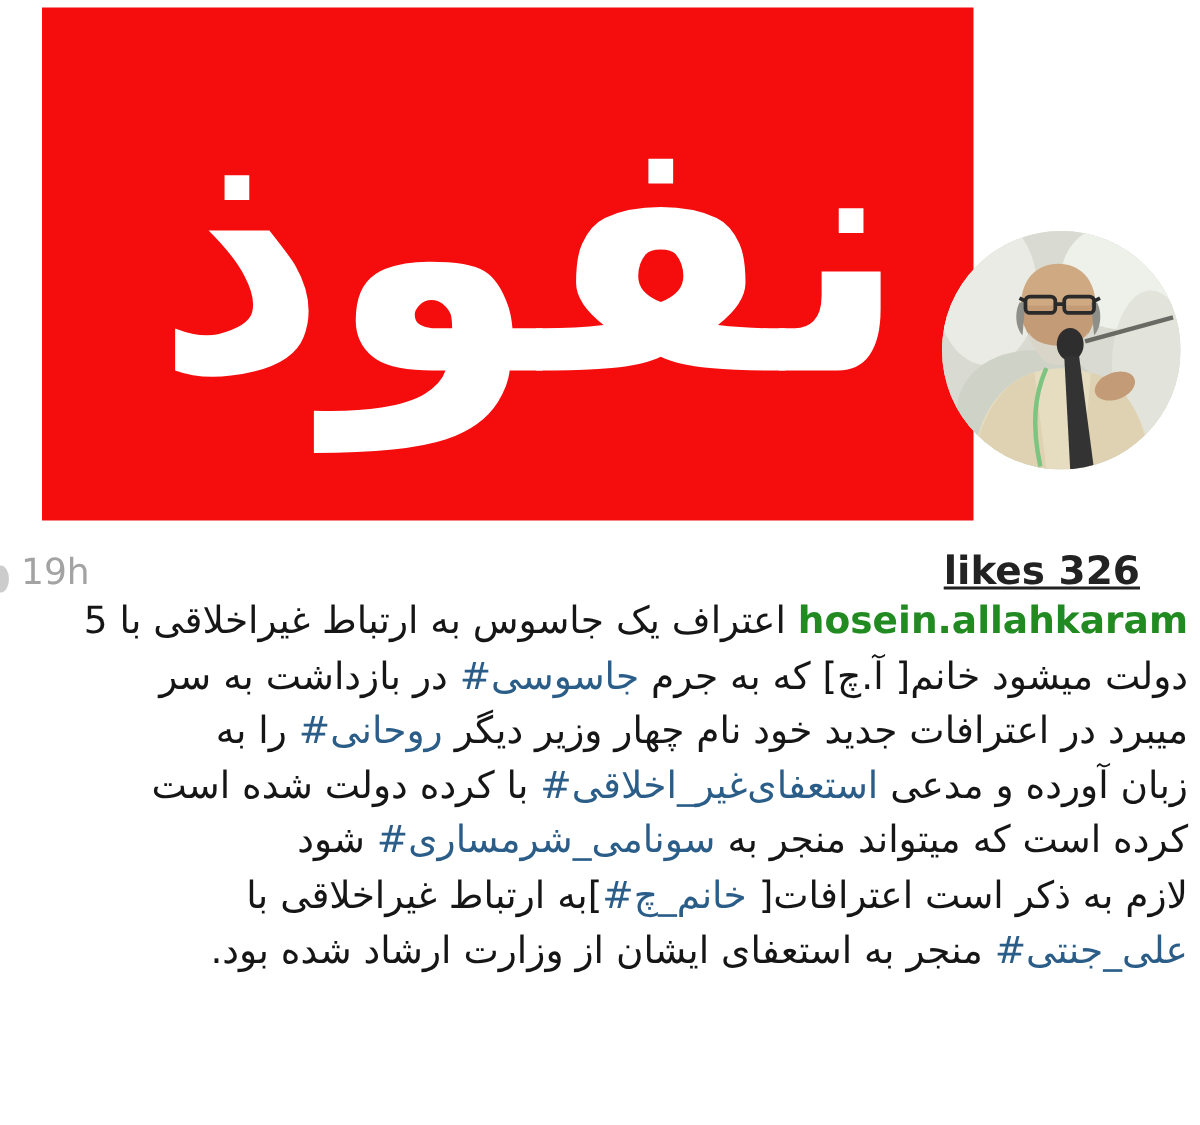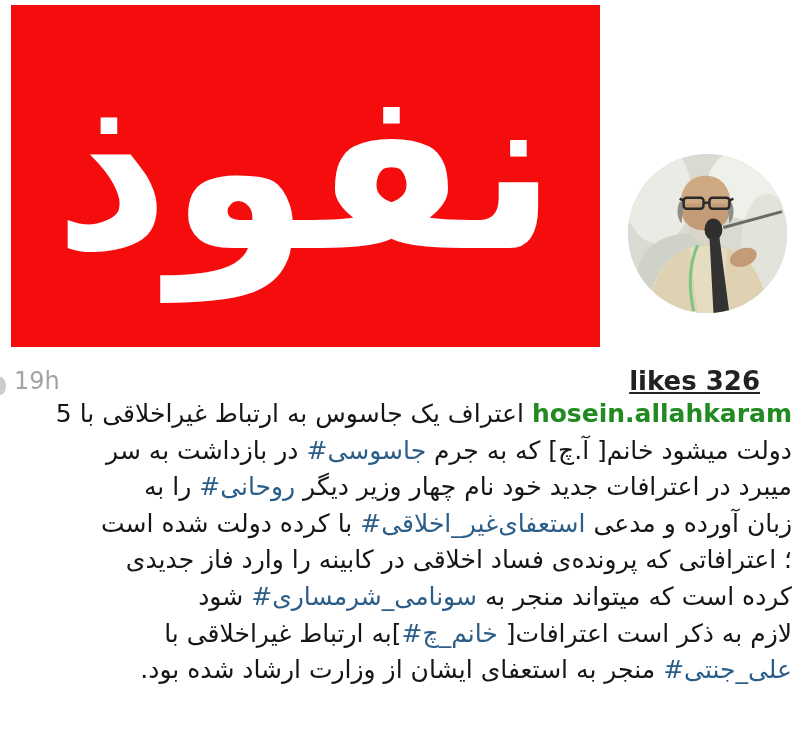--- a/index.html
+++ b/index.html
@@ -9,23 +9,23 @@
     --dark:#161616;
     --gray:#a3a3a3;
   }
   html,body{margin:0;padding:0;}
   body{
     width:800px;height:750px;position:relative;overflow:hidden;
     background:#ffffff;
     font-family:"DejaVu Sans","Liberation Sans",sans-serif;
   }
   .banner{
-    position:absolute;left:11px;top:5px;width:589px;height:342px;
+    position:absolute;left:28px;top:5px;width:589px;height:342px;
     background:var(--red);
-    display:flex;align-items:center;justify-content:center;
+    display:flex;align-items:center;justify-content:center;padding-left:32px;
   }
   .banner-word{
     color:#ffffff;font-weight:bold;font-size:225px;line-height:1;
     transform:translateY(-6px);
     direction:rtl;
   }
   .avatar{
     position:absolute;left:628px;top:154px;width:159px;height:159px;
     border-radius:50%;overflow:hidden;background:#d9dbd2;
   }
@@ -87,19 +87,18 @@
 </div>
 
 <div class="timestamp">19h</div>
 <div class="likes">likes 326</div>
 
 <div class="caption">
     <div class="cap-line"><span class="username">hosein.allahkaram</span><span> اعتراف یک جاسوس به ارتباط غیراخلاقی با 5</span></div>
     <div class="cap-line"><span>دولت میشود خانم[ آ.چ] که به جرم </span><span class="hashtag" dir="ltr">#جاسوسی</span><span> در بازداشت به سر</span></div>
     <div class="cap-line"><span>میبرد در اعترافات جدید خود نام چهار وزیر دیگر </span><span class="hashtag" dir="ltr">#روحانی</span><span> را به</span></div>
     <div class="cap-line"><span>زبان آورده و مدعی </span><span class="hashtag" dir="ltr">#استعفای‌غیر_اخلاقی</span><span> با کرده دولت شده است</span></div>
-    <div class="cap-line"><span>؛ اعترافاتی که پرونده‌ی فساد اخلاقی در کابینه را وارد فاز جدیدی</span></div>
     <div class="cap-line"><span>کرده است که میتواند منجر به </span><span class="hashtag" dir="ltr">#سونامی_شرمساری</span><span> شود</span></div>
     <div class="cap-line"><span>لازم به ذکر است اعترافات[ </span><span class="hashtag" dir="ltr">#خانم_چ</span><span>]به ارتباط غیراخلاقی با</span></div>
     <div class="cap-line"><span class="hashtag" dir="ltr">#علی_جنتی</span><span> منجر به استعفای ایشان از وزارت ارشاد شده بود.</span></div>
   </div>
 
 <div class="edge-artifact"></div>
 
 </body></html>

